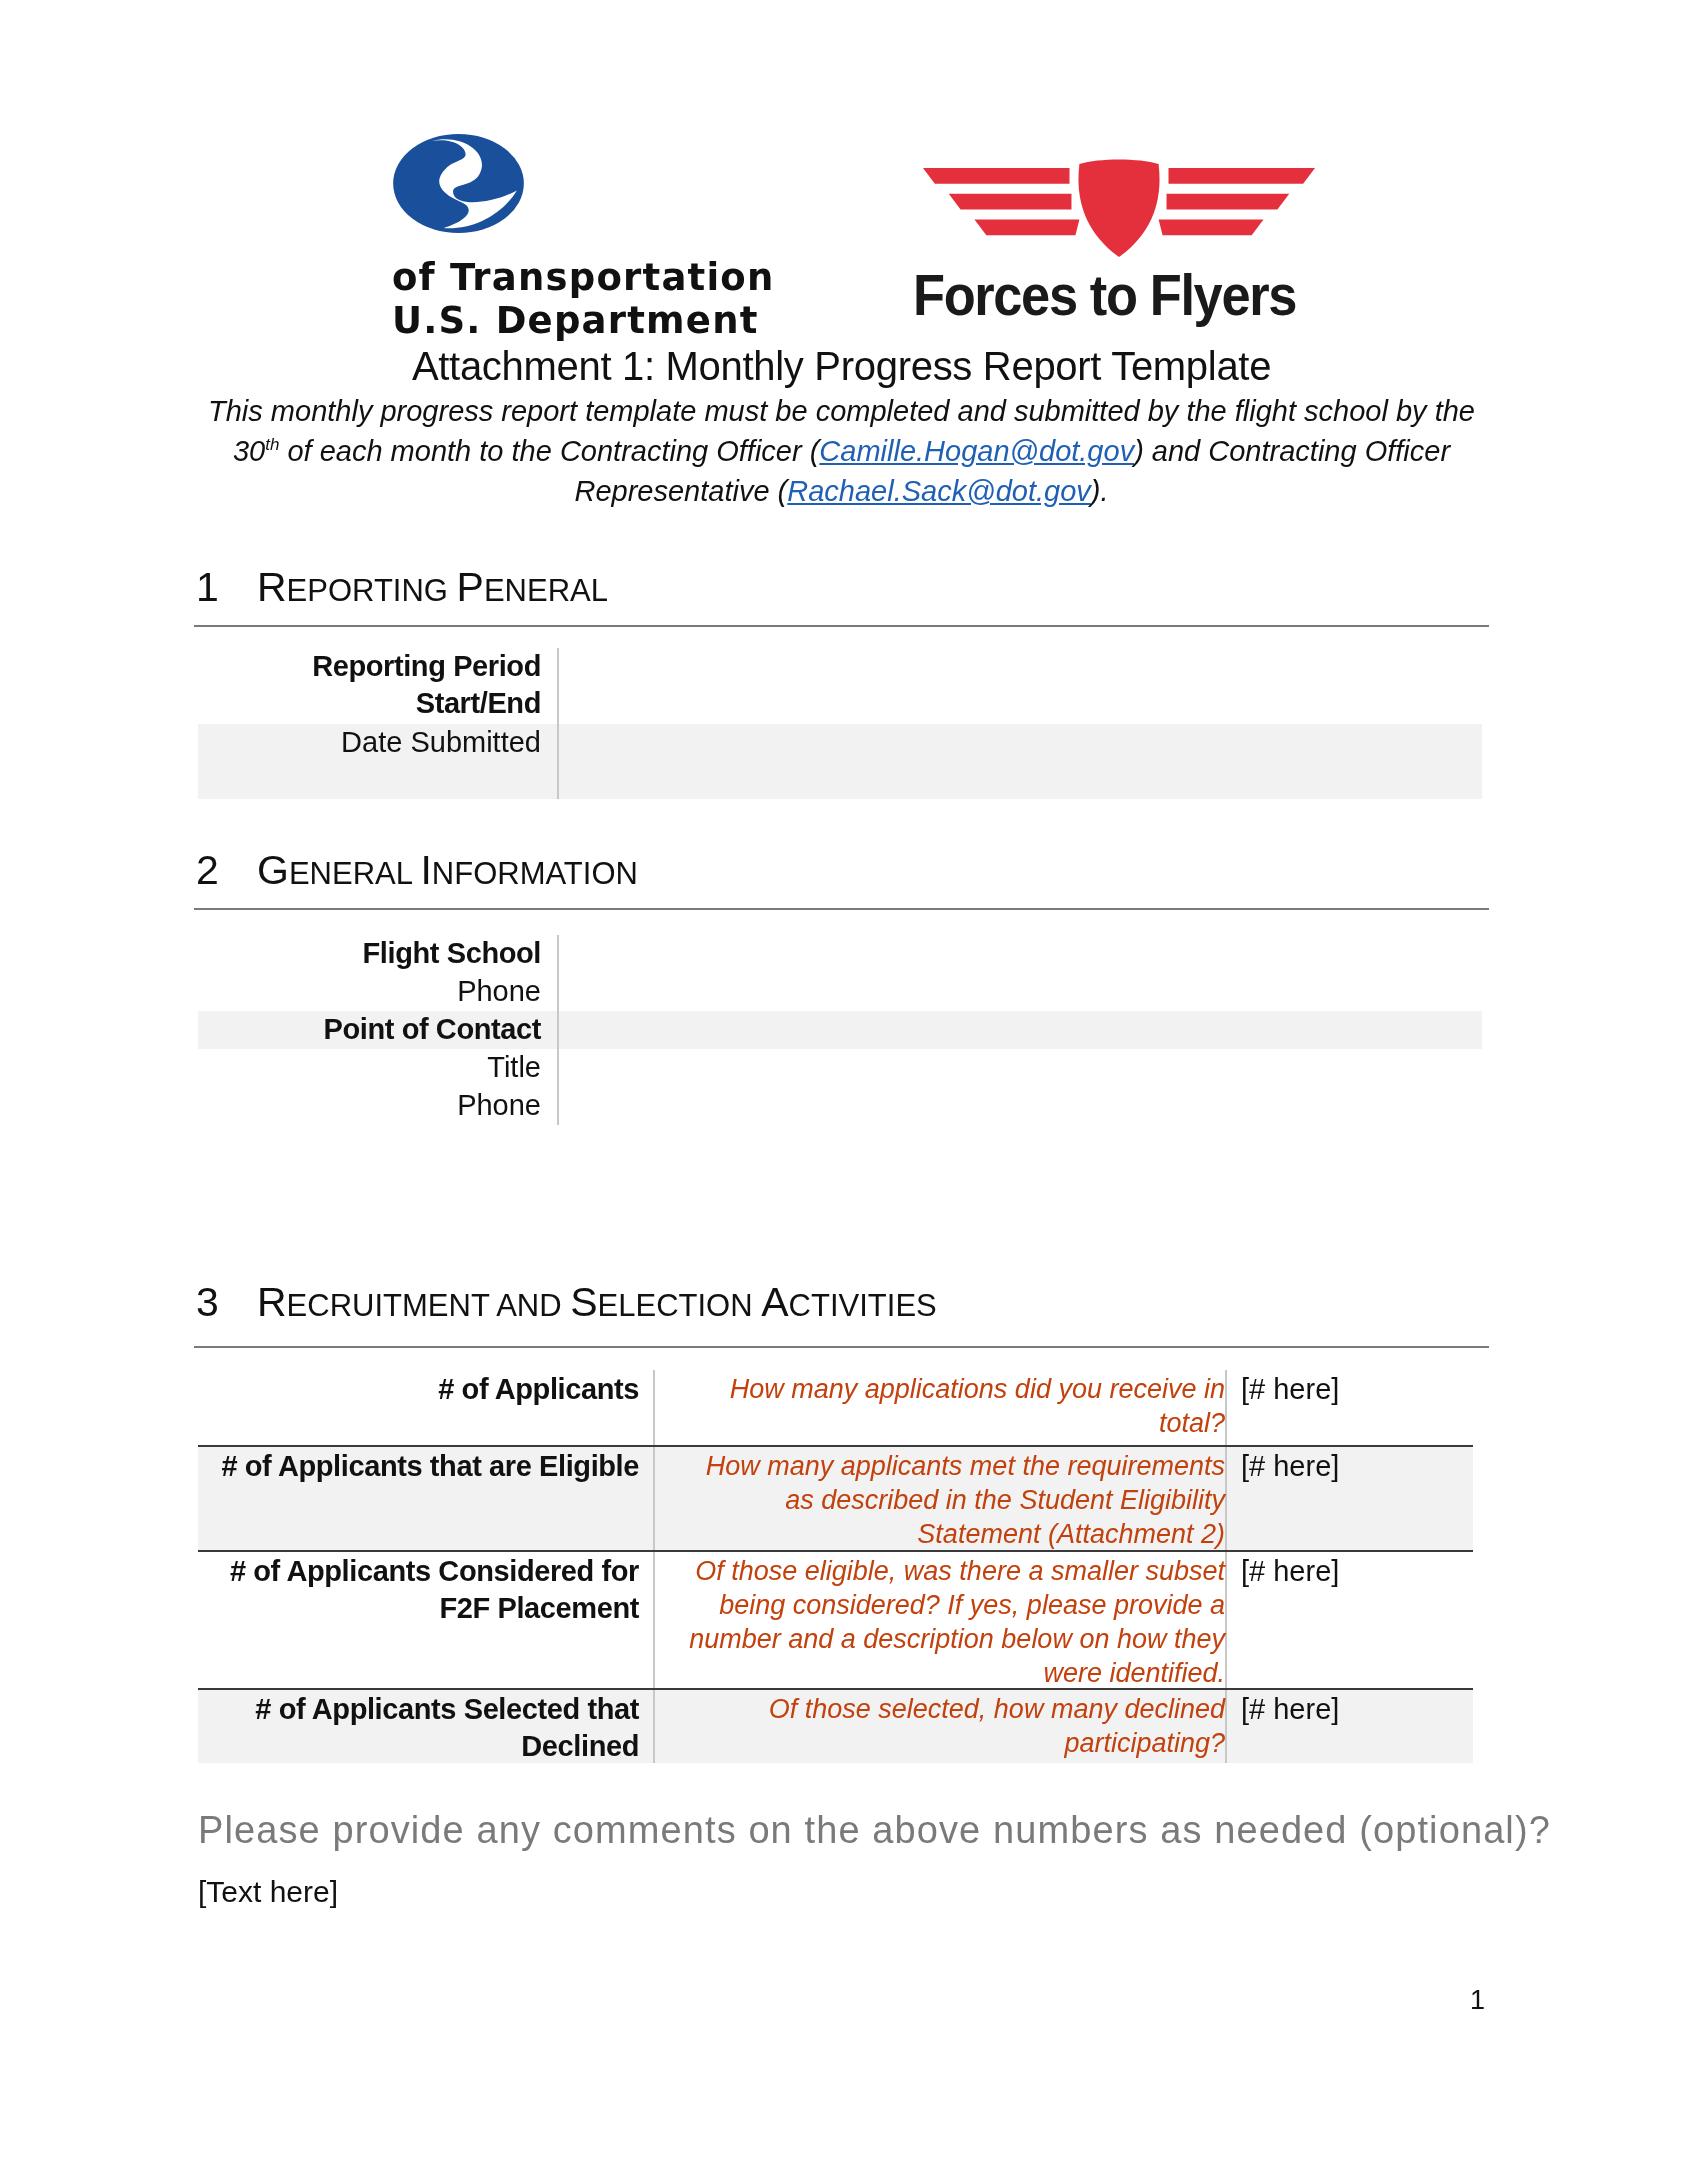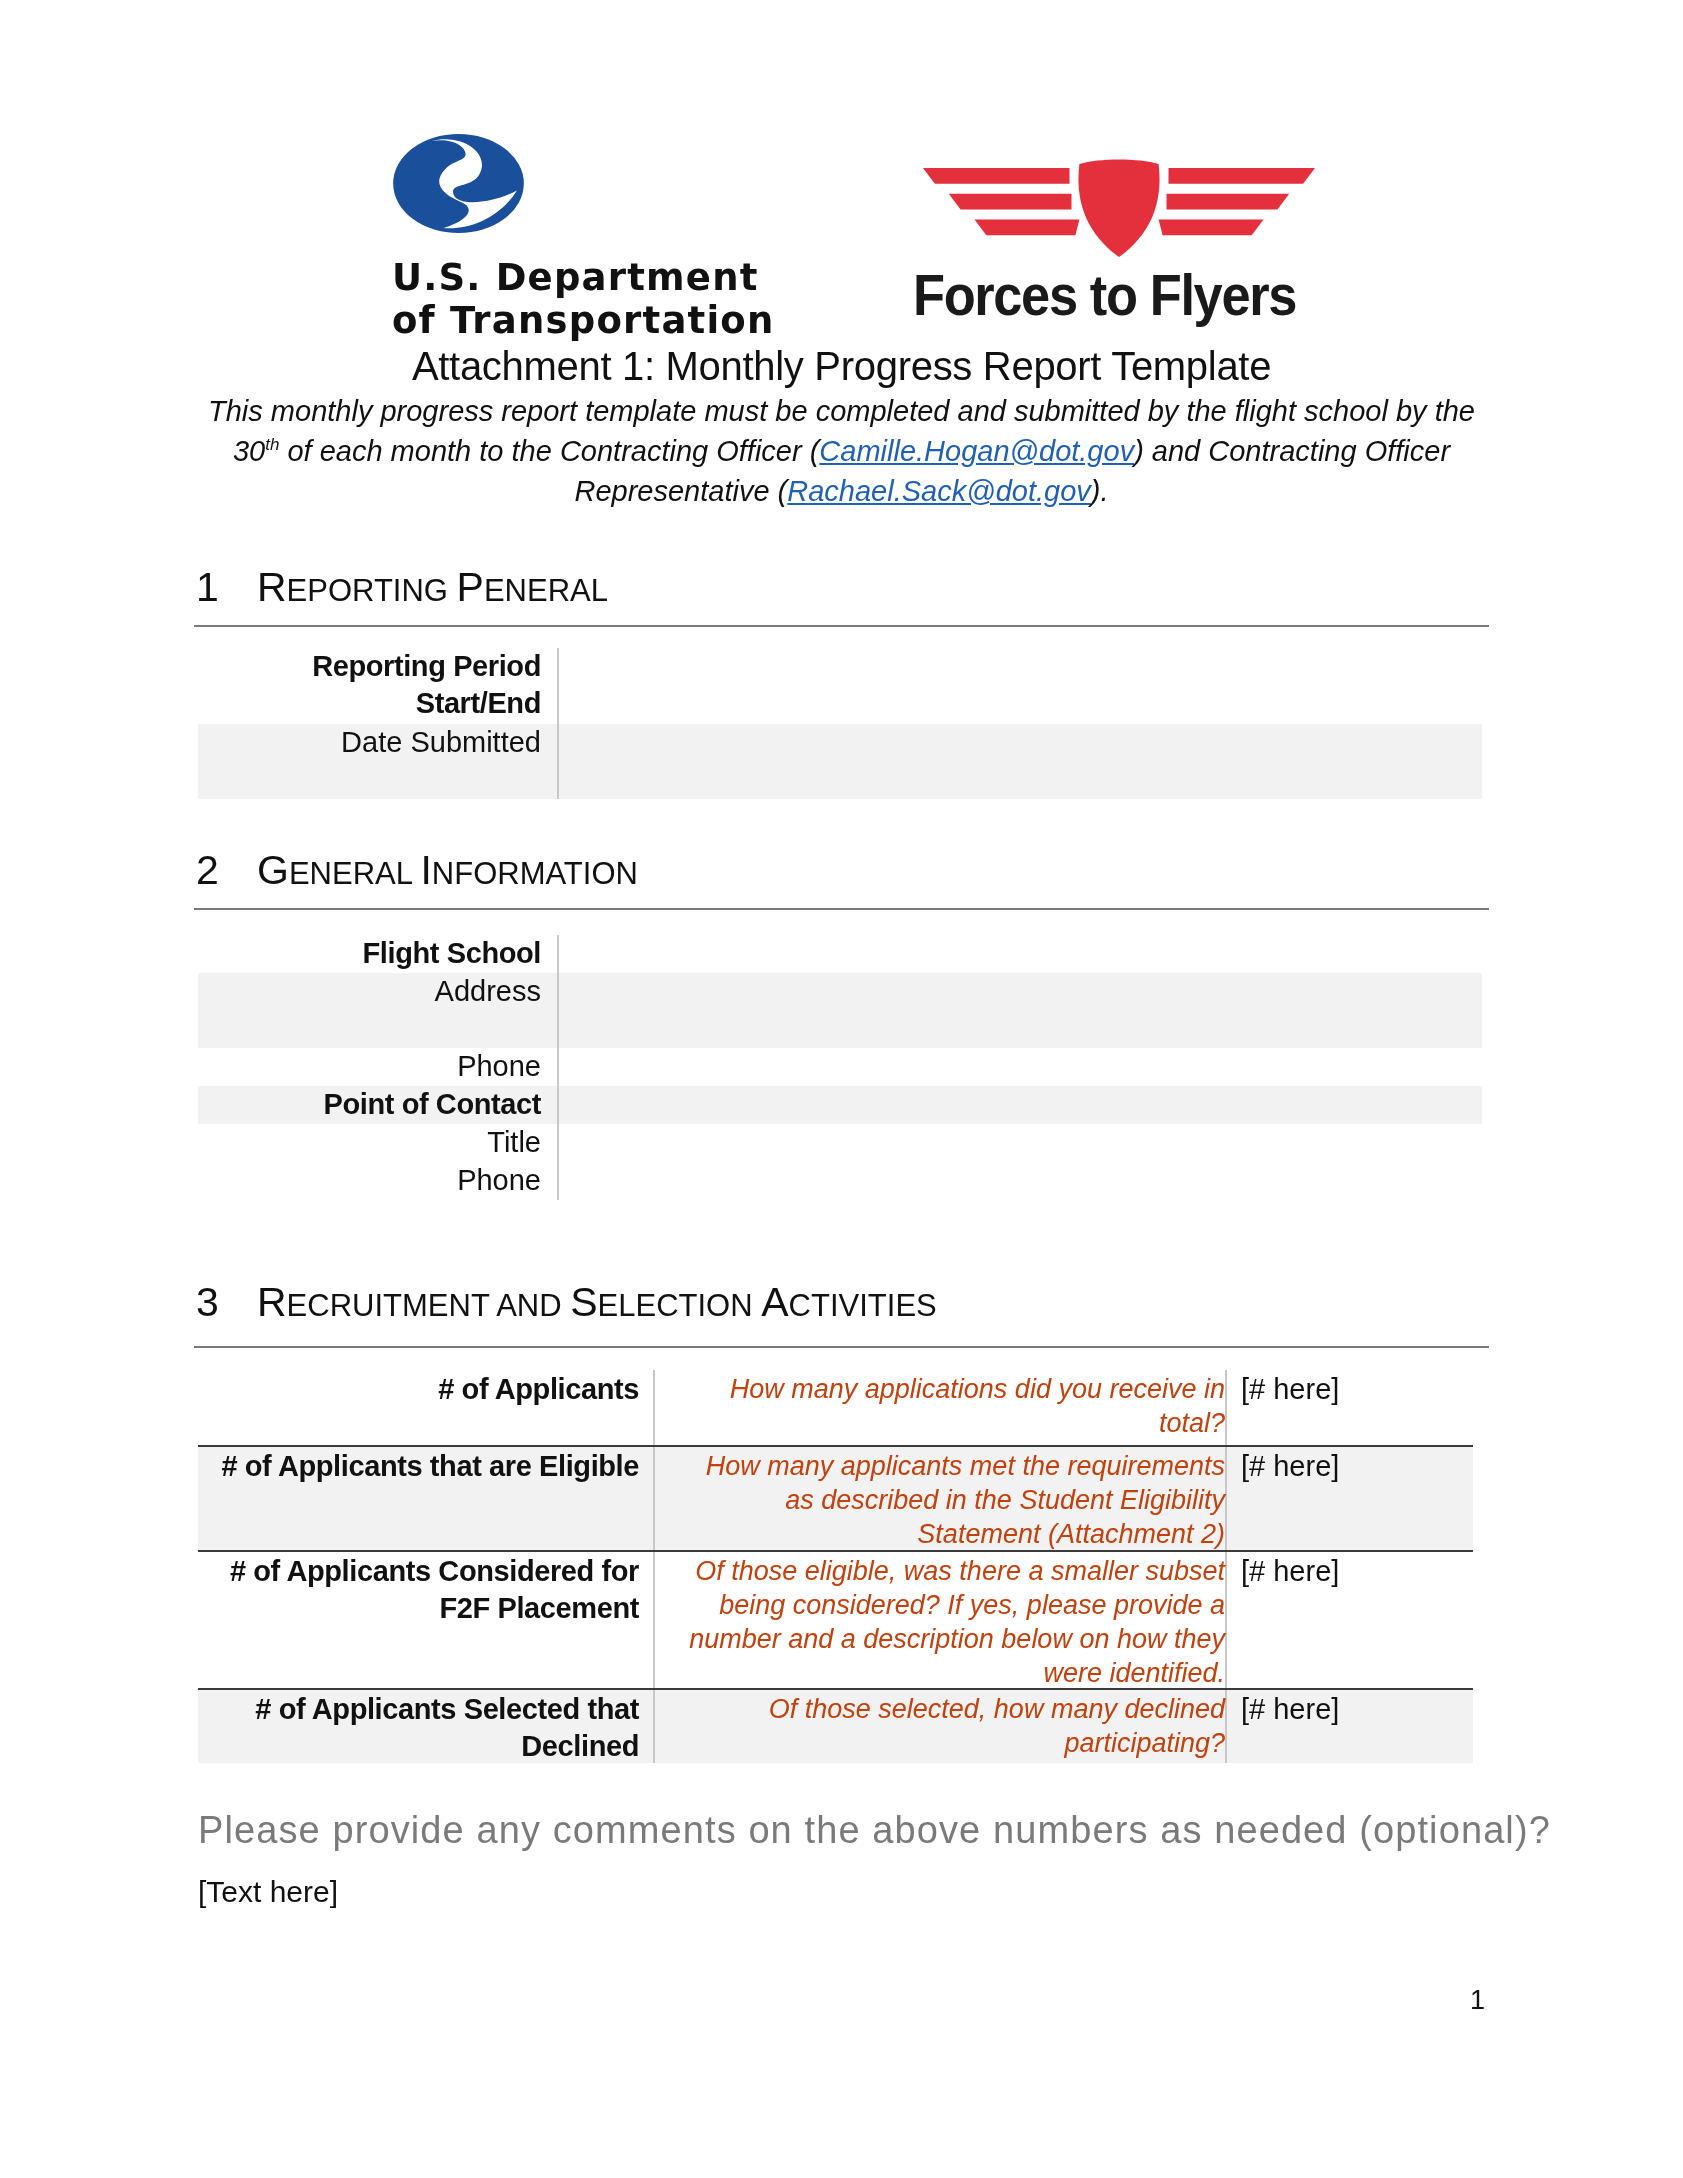--- a/index.html
+++ b/index.html
@@ -61,22 +61,22 @@
 </head>
 <body>
 
 <div class="abs dot-logo">
   <svg class="dot-seal" viewBox="0 0 134 102">
     <ellipse cx="67" cy="51" rx="66" ry="50" fill="#1a4f9c"></ellipse>
     <path d="M40 8 C70 0 100 20 88 42 C80 56 58 50 62 62 C66 74 100 72 126 58 C110 84 80 98 52 96 C78 88 84 76 70 70 C50 62 40 50 54 36 C64 26 80 28 72 16 C66 8 52 6 40 8 Z" fill="#ffffff"></path>
     <path d="M4 60 C18 64 34 66 46 58 C38 72 22 80 10 78 Z" fill="#ffffff" opacity="0.0"></path>
   </svg>
   <div class="dot-name">
+    <div>of Transportation</div>
     <div>U.S. Department</div>
-    <div>of Transportation</div>
   </div>
 </div>
 
 <div class="abs f2f-logo">
   <svg class="f2f-wings" viewBox="0 0 400 104">
     <g fill="#e4303c">
       <polygon points="2,10 150,10 150,26 14,26"></polygon>
       <polygon points="28,36 152,36 152,52 40,52"></polygon>
       <polygon points="54,62 160,62 156,78 66,78"></polygon>
       <polygon points="398,10 250,10 250,26 386,26"></polygon>
@@ -111,24 +111,20 @@
 </div>
 
 <div class="abs sec-head" style="top:845px;">
   <span class="num">2</span><span>G</span><span class="sc">ENERAL </span><span>I</span><span class="sc">NFORMATION</span>
 </div>
 <div class="abs sec-rule" style="top:908px;"></div>
 
 <div class="abs kv" style="top:935px;">
   <div class="kv-row" style="height:38px;">
     <div class="kv-label bold">Flight School</div>
-    <div class="kv-value"></div>
-  </div>
-  <div class="kv-row shaded" style="height:75px;">
-    <div class="kv-label">Address</div>
     <div class="kv-value"></div>
   </div>
   <div class="kv-row" style="height:38px;">
     <div class="kv-label">Phone</div>
     <div class="kv-value"></div>
   </div>
   <div class="kv-row shaded" style="height:38px;">
     <div class="kv-label bold">Point of Contact</div>
     <div class="kv-value"></div>
   </div>

